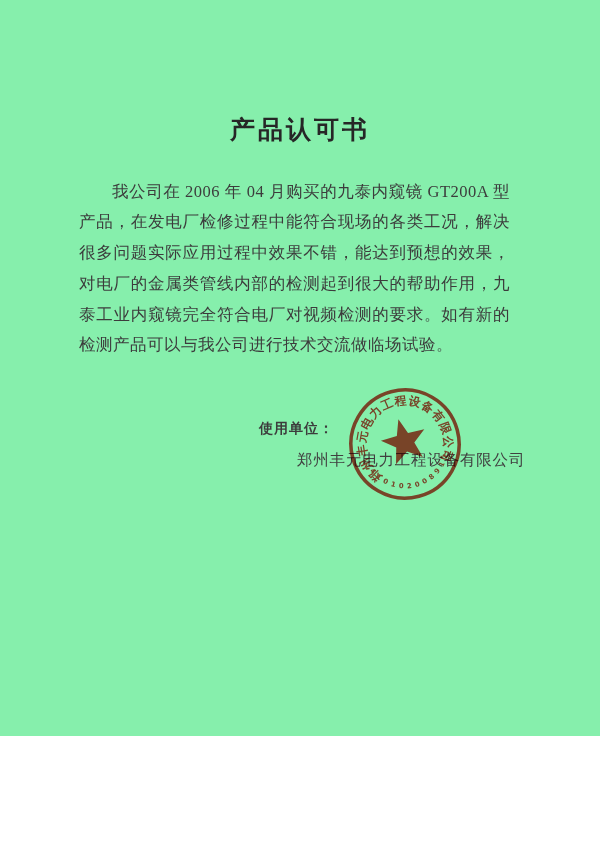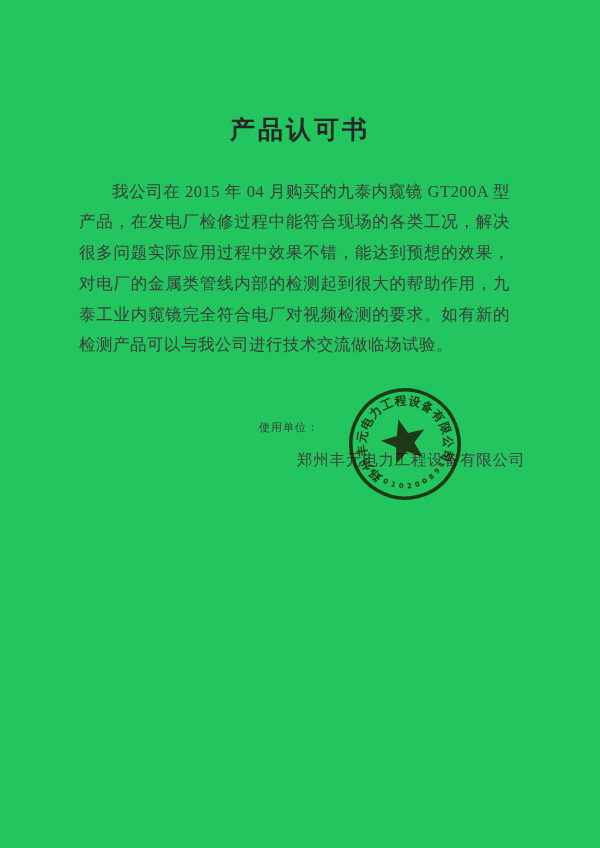--- a/index.html
+++ b/index.html
@@ -3,22 +3,22 @@
 <meta charset="utf-8">
 <style>
   html, body {
     margin: 0;
     padding: 0;
     background: #ffffff;
   }
   .page {
     position: relative;
     width: 600px;
-    height: 848px;
-    background: #22c55e;
+    height: 736px;
+    background: #86efac;
     overflow: hidden;
     font-family: "Liberation Serif", "DejaVu Serif", serif;
     color: #3c3c3c;
   }
   .doc-title {
     position: absolute;
     top: 99px;
     left: 0;
     right: 0;
     text-align: center;
@@ -38,23 +38,24 @@
     letter-spacing: 0.5px;
     text-align: justify;
     text-justify: inter-ideograph;
     text-indent: 2em;
     color: #3c3c3c;
   }
   .user-unit-label {
     position: absolute;
     left: 259px;
     top: 420px;
-    font-size: 11px;
+    font-size: 14px;
     letter-spacing: 1px;
     color: #3c3c3c;
+    font-weight: bold;
   }
   .company-name {
     position: absolute;
     left: 297px;
     top: 450px;
     font-size: 15.5px;
     letter-spacing: 0.8px;
     color: #404040;
   }
   .date-line {
@@ -92,21 +93,21 @@
     letter-spacing: 3.8px;
   }
 </style>
 </head>
 <body>
 
 <div class="page">
 
   <h1 class="doc-title">产品认可书</h1>
 
-  <p class="body-text">我公司在 2015 年 04 月购买的九泰内窥镜 GT200A 型产品，在发电厂检修过程中能符合现场的各类工况，解决很多问题实际应用过程中效果不错，能达到预想的效果，对电厂的金属类管线内部的检测起到很大的帮助作用，九泰工业内窥镜完全符合电厂对视频检测的要求。如有新的检测产品可以与我公司进行技术交流做临场试验。</p>
+  <p class="body-text">我公司在 2006 年 04 月购买的九泰内窥镜 GT200A 型产品，在发电厂检修过程中能符合现场的各类工况，解决很多问题实际应用过程中效果不错，能达到预想的效果，对电厂的金属类管线内部的检测起到很大的帮助作用，九泰工业内窥镜完全符合电厂对视频检测的要求。如有新的检测产品可以与我公司进行技术交流做临场试验。</p>
 
   <span class="user-unit-label">使用单位：</span>
 
   <span class="company-name">郑州丰元电力工程设备有限公司</span>
 
 
   <svg class="stamp" viewBox="0 0 120 120" xmlns="http://www.w3.org/2000/svg" aria-hidden="true">
     <defs>
       <path id="ringPath" d="M 29.4 85.7 A 40 40 0 1 1 90.6 85.7" fill="none"></path>
       <path id="serialPath" d="M 17.7 75.4 A 45 45 0 0 0 102.3 75.4" fill="none"></path>

